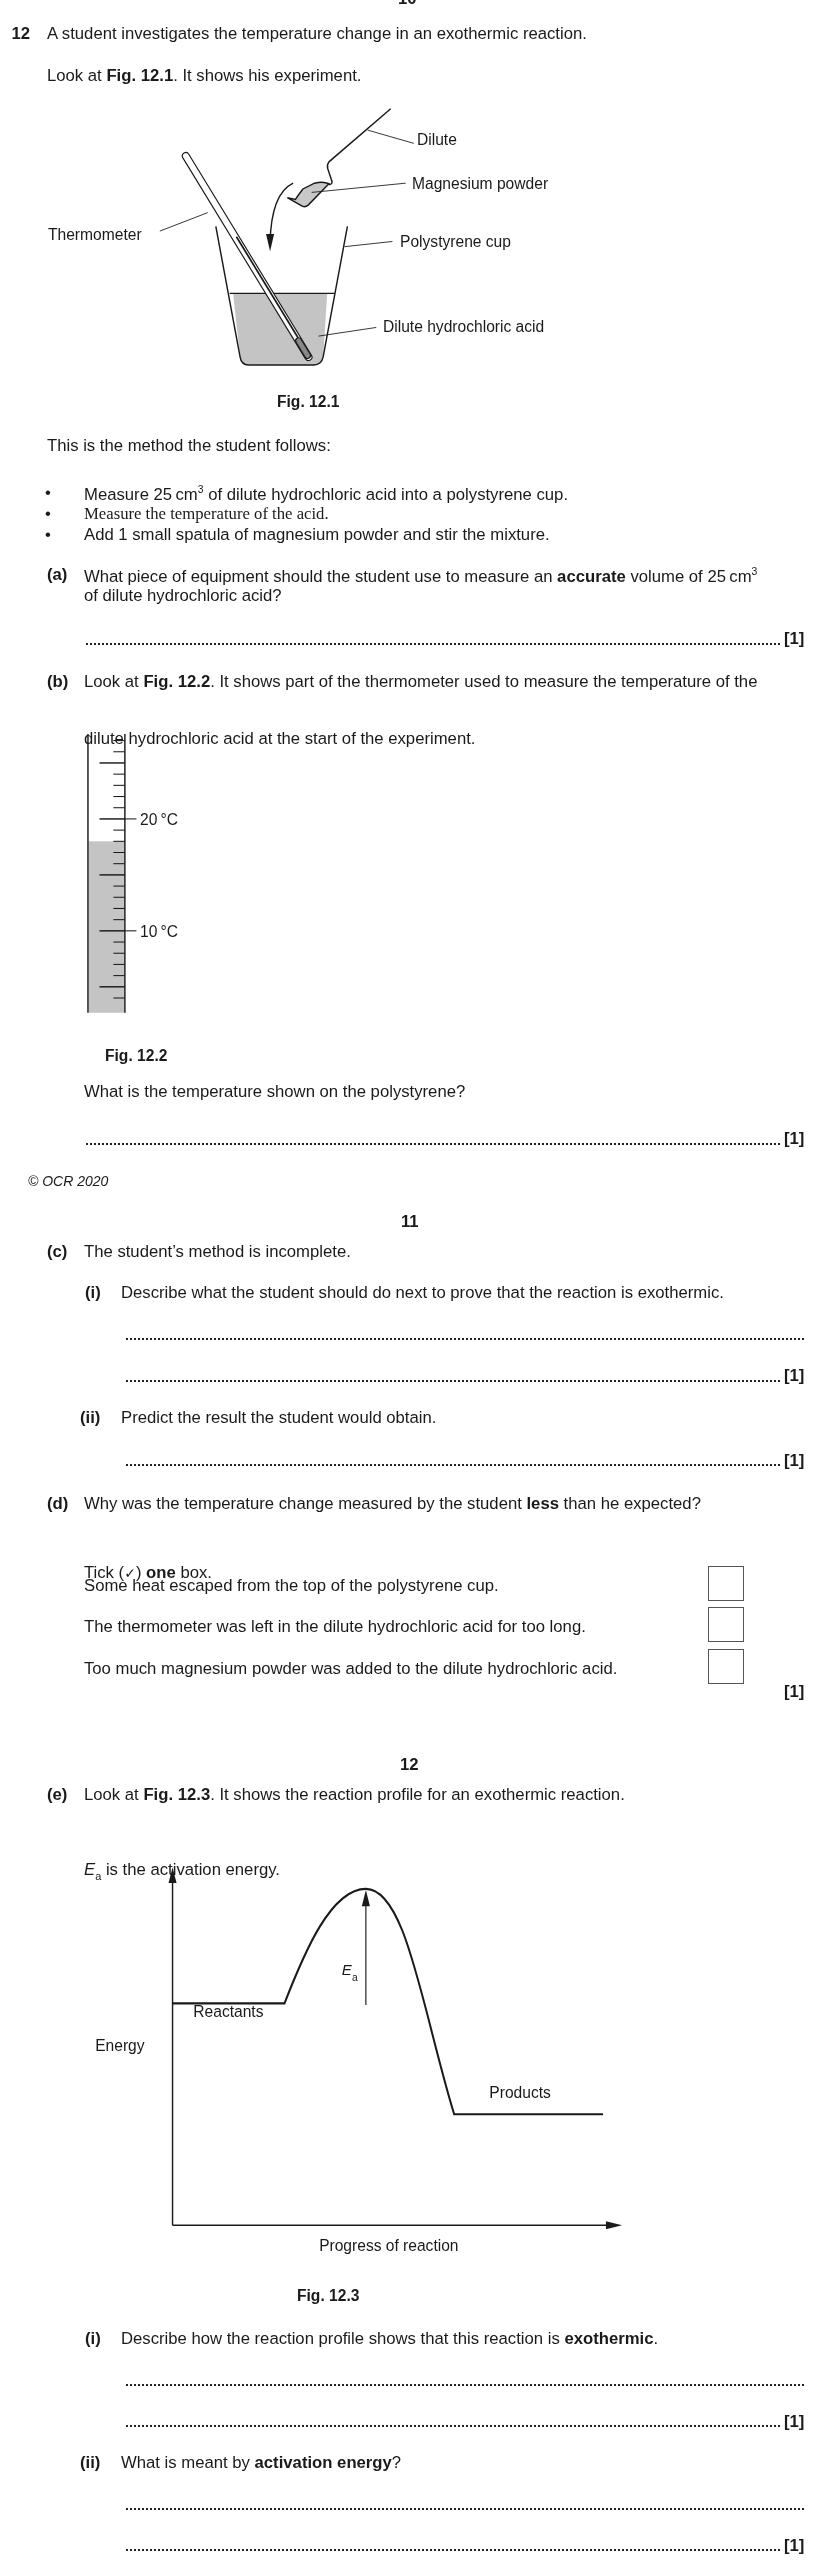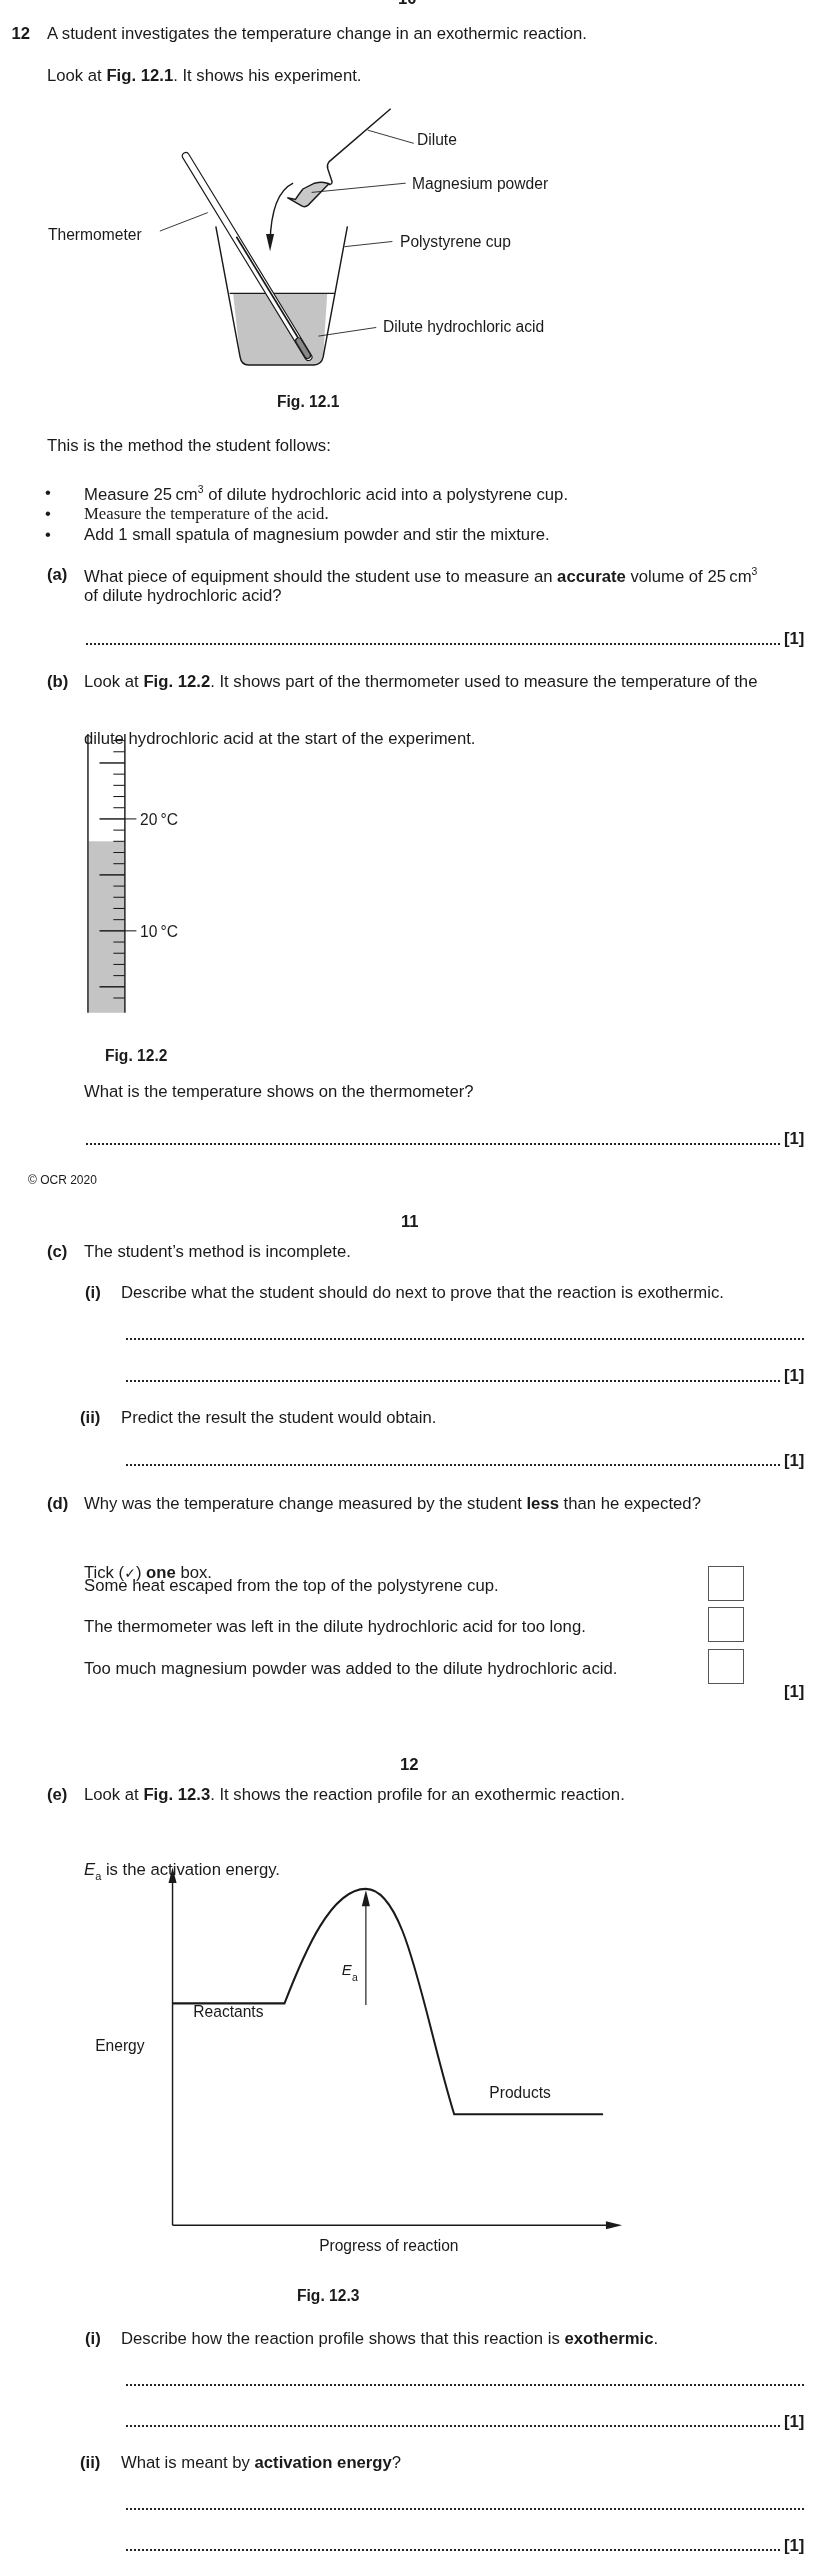--- a/index.html
+++ b/index.html
@@ -11,21 +11,21 @@
   .pnum { font-size: 16.7px; font-weight: bold; line-height: 1; }
   .sup { font-size: 10.4px; vertical-align: 7px; }
   .sub { font-size: 11px; vertical-align: -4.6px; font-style: normal; }
   .it { font-style: italic; }
   .dots { position: absolute; height: 1.7px;
           background-image: radial-gradient(circle, #222 0.7px, transparent 0.9px);
           background-size: 4px 1.7px; background-repeat: repeat-x; }
   .mark { position: absolute; font-size: 16.7px; font-weight: bold; line-height: 1; }
   .box { position: absolute; width: 36px; height: 35px; border: 1.2px solid #555; box-sizing: border-box; background: #fff; }
   .figlabel { font-size: 15.6px; line-height: 1; }
-  .copy { font-size: 12px; line-height: 1; }
+  .copy { font-size: 14px; line-height: 1; font-style: italic; }
   svg text { font-family: "Liberation Sans", sans-serif; fill: #1a1a1a; }
 </style>
 </head>
 <body>
 
 <div class="abs pnum" style="left:398px; top:-8.7px;">10</div>
 
 <div class="abs t b" style="left:11.5px; top:26px;">12</div>
 <div class="abs t" style="left:47px; top:26px;">A student investigates the temperature change in an exothermic reaction.</div>
 <div class="abs t" style="left:47px; top:68px;">
@@ -116,21 +116,21 @@
       <line x1="216" x2="236" y1="168" y2="168" stroke="#1a1a1a" stroke-width="1.8"></line>
       <line x1="216" x2="236" y1="362" y2="362" stroke="#1a1a1a" stroke-width="1.8"></line>
     </g>
 </svg>
 <div id="thermo-labels">
     <div class="abs figlabel" style="left: 140px; top: 812px;">20 °C</div>
     <div class="abs figlabel" style="left: 140px; top: 924px;">10 °C</div>
   </div>
 <div class="abs t b" style="left:105px; top:1048px; font-size:15.6px;">Fig. 12.2</div>
 
-<div class="abs t" style="left:84px; top:1084px;">What is the temperature shows on the thermometer?</div>
+<div class="abs t" style="left:84px; top:1084px;">What is the temperature shown on the polystyrene?</div>
 <div class="dots" style="left:85px; top:1143px; width:696px;"></div>
 <div class="mark" style="left:784px; top:1131px;">[1]</div>
 
 <div class="abs copy" style="left:28px; top:1174px;">© OCR 2020</div>
 
 <div class="abs pnum" style="left:401px; top:1214px;">11</div>
 
 <div class="abs t b" style="left:47px; top:1244px;">(c)</div>
 <div class="abs t" style="left:84px; top:1244px;">The student’s method is incomplete.</div>
 

